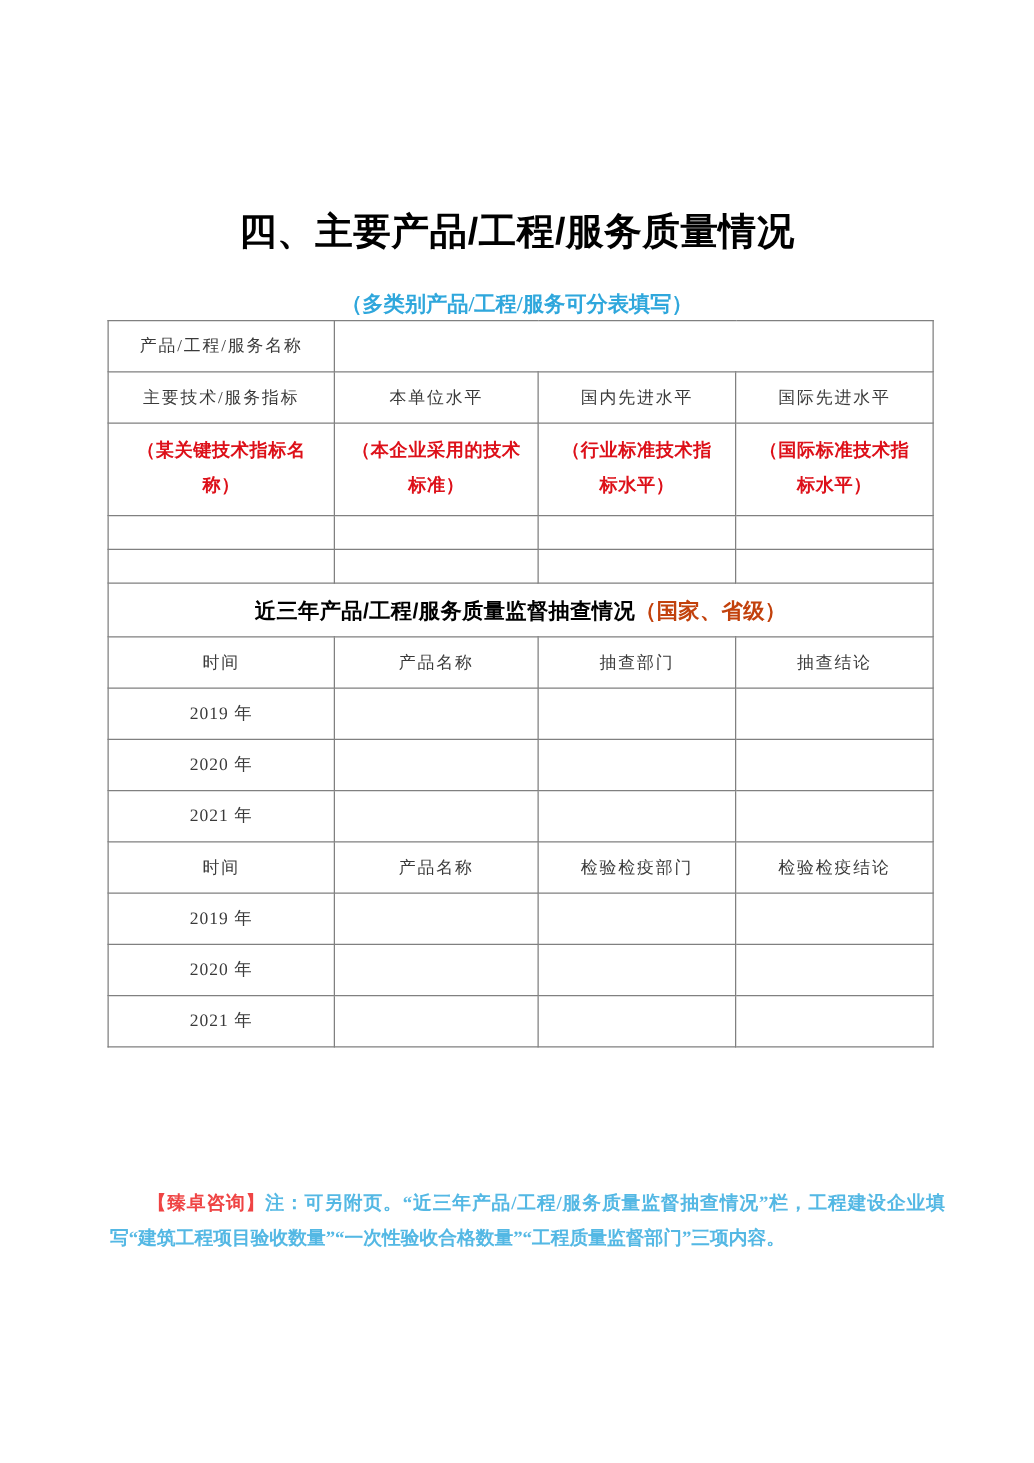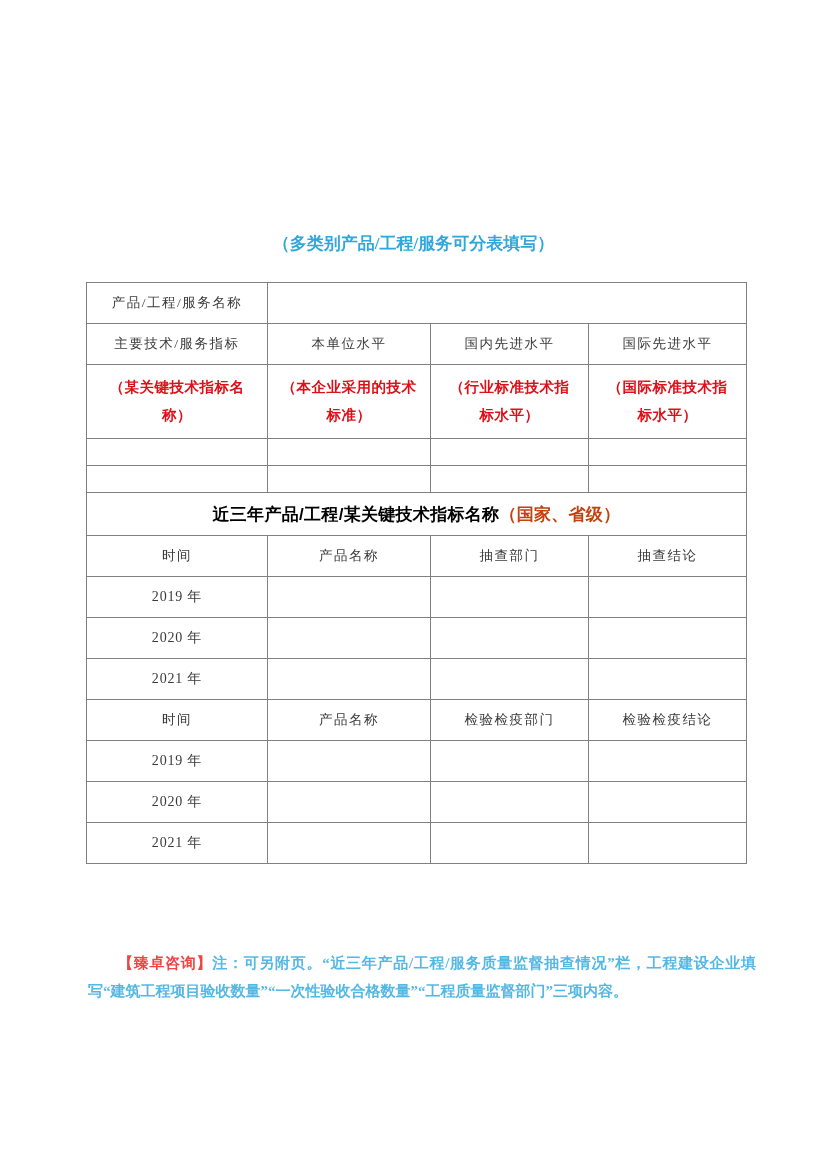--- a/index.html
+++ b/index.html
@@ -44,21 +44,21 @@
     font-family: "Liberation Serif", "DejaVu Serif", serif;
     font-size: 17px;
     font-weight: bold;
     color: #2FA7DC;
     line-height: 1.2;
   }
 
   
   .qtable {
     position: absolute;
-    top: 282px;
+    top: 256px;
     left: 86px;
     width: 660px;
     border-collapse: collapse;
     table-layout: fixed;
   }
   .qtable td {
     border: 1px solid #808080;
     padding: 0;
     text-align: center;
     vertical-align: middle;
@@ -124,20 +124,21 @@
   }
   .note .brandtag {
     color: #ef4444;
   }
 </style>
 </head>
 <body>
 
 <div class="page">
 
+  <div class="doc-title">四、主要产品/工程/服务质量情况</div>
   <div class="doc-subtitle">（多类别产品/工程/服务可分表填写）</div>
 
   <table class="qtable">
     <colgroup>
       <col class="c1">
         <col class="c2">
         <col class="c3">
         <col class="c4">
     </colgroup>
     <tbody>
@@ -168,21 +169,21 @@
         <td></td>
       </tr>
       <tr class="row-empty">
         <td></td>
         <td></td>
         <td></td>
         <td></td>
       </tr>
 
       <tr class="row-section">
-        <td class="section-title" colspan="4"><span>近三年产品/工程/某关键技术指标名称</span><span class="hl">（国家、省级）</span></td>
+        <td class="section-title" colspan="4"><span>近三年产品/工程/服务质量监督抽查情况</span><span class="hl">（国家、省级）</span></td>
       </tr>
 
       <tr class="row-hdr">
         <td>时间</td>
         <td>产品名称</td>
         <td>抽查部门</td>
         <td>抽查结论</td>
       </tr>
 
       <tr class="row-year">

